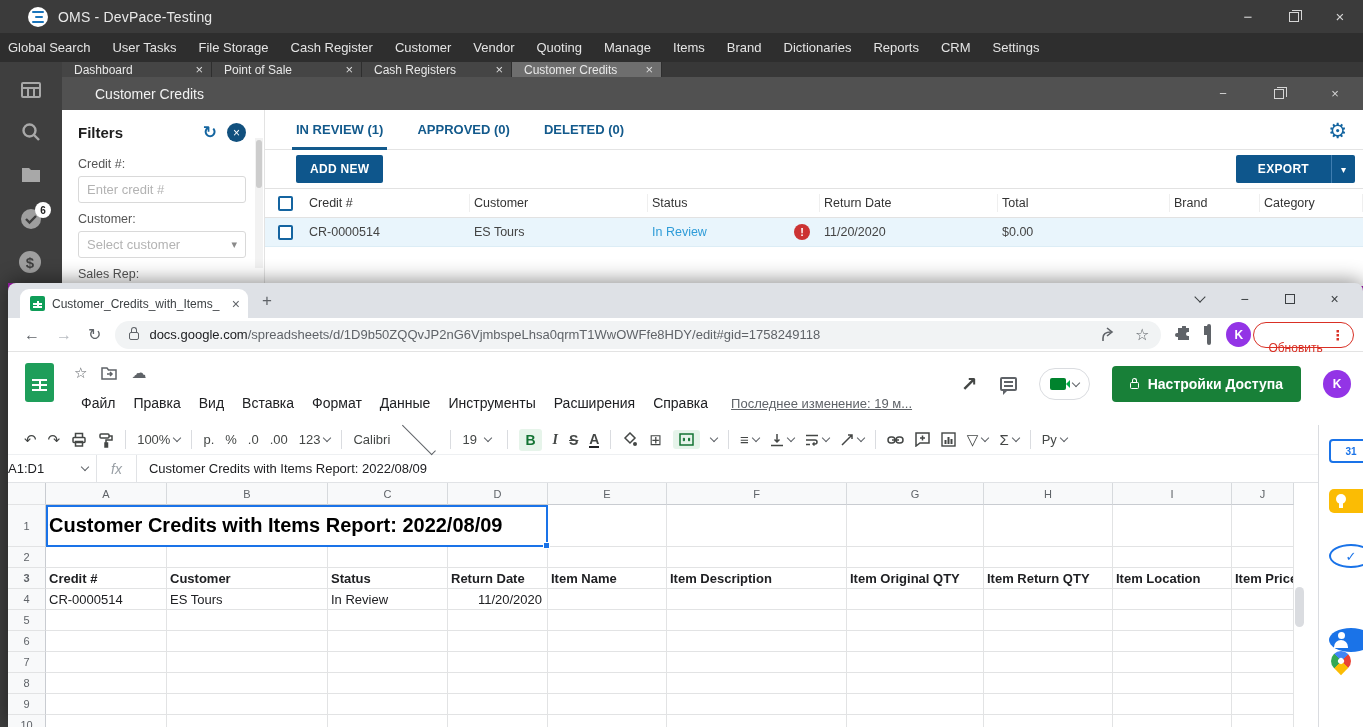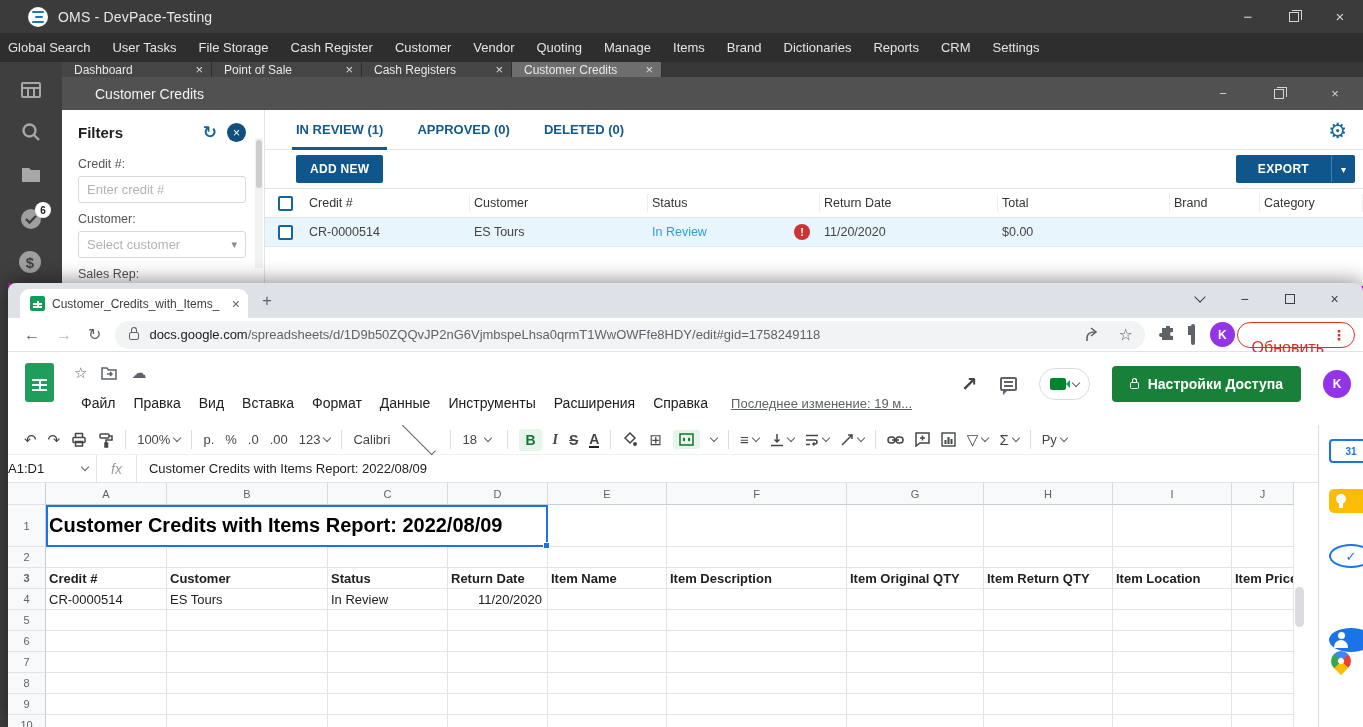--- a/index.html
+++ b/index.html
@@ -96,21 +96,21 @@
   .lock-ic:before { content:""; position:absolute; left:1px; top:-6px; width:4px; height:5px; border:1.6px solid #5f6368; border-bottom:none; border-radius:4px 4px 0 0; }
   .url { font-size:13px; white-space:nowrap; overflow:hidden; }
   .url .dom { color:#202124; }
   .url .path { color:#5f6368; }
   .omni-right { margin-left:auto; display:flex; align-items:center; gap:16px; color:#5f6368; }
   .ext-ic { margin-left:14px; }
   .side-ic { width:15px; height:13px; border:2px solid #5f6368; border-radius:2px; position:relative; }
   .side-ic:before { content:""; position:absolute; right:0; top:0; width:5px; height:9px; background:#5f6368; }
   .avatar { width:25px; height:25px; border-radius:50%; background:#9334e6; color:#fff; font-size:12px; font-weight:bold; display:flex; align-items:center; justify-content:center; }
   .update-pill { height:26px; border:1.5px solid #d93025; border-radius:14px; display:flex; align-items:center; padding:0 8px 0 14px; margin:0 8px 0 2px; gap:8px; }
-  .update-pill .txt { color:#d93025; font-size:16px;margin-top:27px; }
+  .update-pill .txt { color:#d93025; font-size:12px;margin-top:27px; }
   .update-pill .dots { color:#d93025; font-size:14px; font-weight:bold; }
 
   
   .sheets { position:absolute; left:0; top:69px; width:1355px; height:375px; background:#fff; }
   .sh-header { position:relative; height:73px; }
   .sh-logo { position:absolute; left:17px; top:11px; width:29px; height:39px; background:#1e9e5a; border-radius:3px; }
   .sh-logo:before { content:""; position:absolute; left:7px; top:16px; width:15px; height:12px; background:
     linear-gradient(#fff,#fff) left top/15px 2px no-repeat,
     linear-gradient(#fff,#fff) left 5px/15px 2px no-repeat,
     linear-gradient(#fff,#fff) left 10px/15px 2px no-repeat,
@@ -469,21 +469,21 @@
             <span>123</span>
             <span class="chev-s"></span>
           </span>
         <span class="tsep"></span>
         <span class="tbt fontbox">
             <span>Calibri</span>
             <span class="chev-s"></span>
           </span>
         <span class="tsep"></span>
         <span class="tbt sizebox">
-            <span>18</span>
+            <span>19</span>
             <span class="chev-s"></span>
           </span>
         <span class="tsep"></span>
         <span class="tbt act bis">B</span>
         <span class="bis it">I</span>
         <span class="bis strike">S</span>
         <span class="bis ul-a">A</span>
         <span class="tsep"></span>
         <span>
           <svg width="16" height="16" viewBox="0 0 16 16" fill="#444746">

